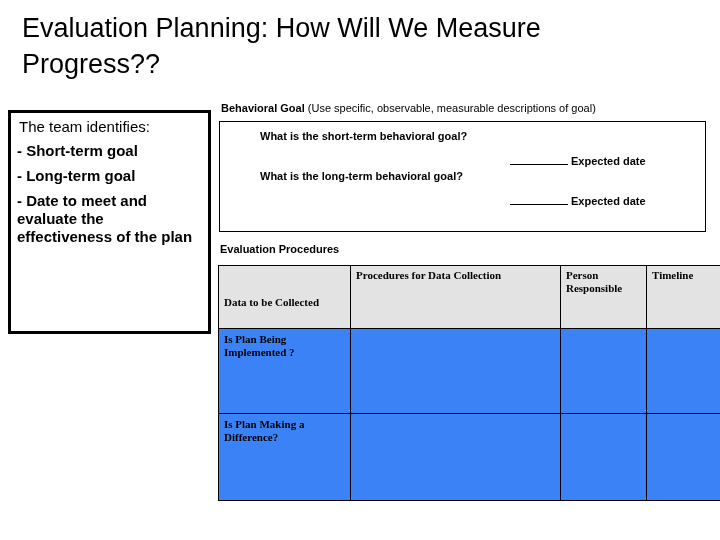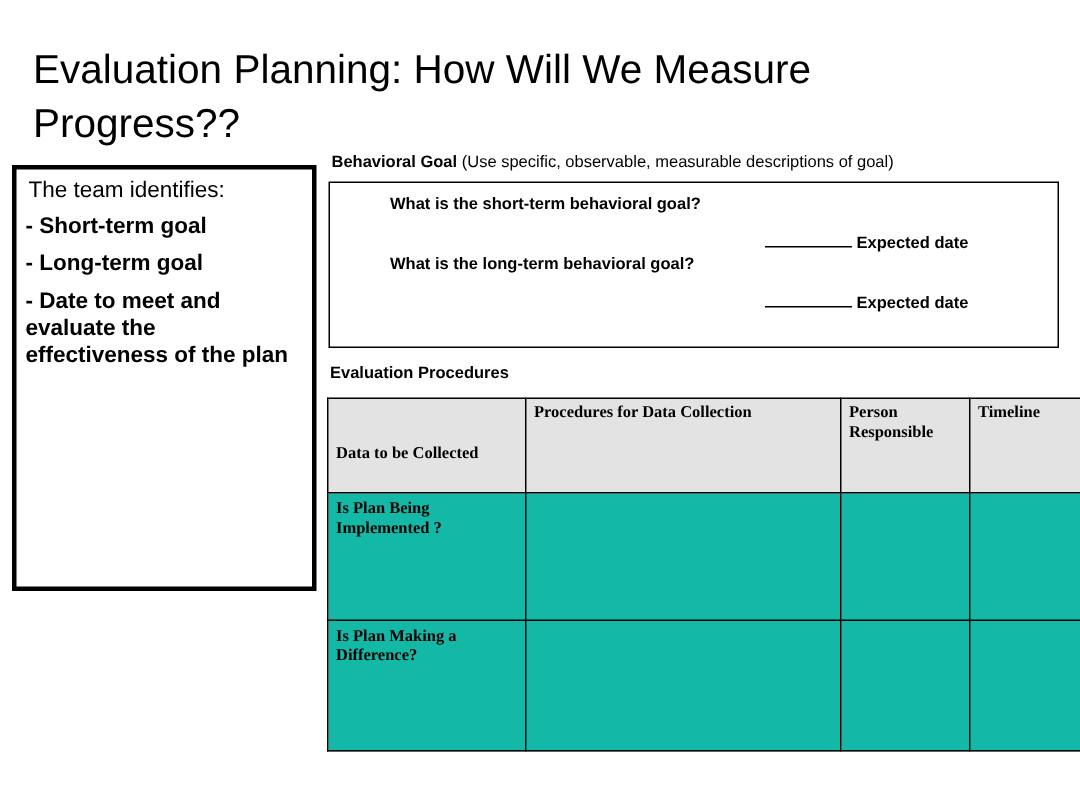--- a/index.html
+++ b/index.html
@@ -14,38 +14,38 @@
     background: #ffffff;
     overflow: hidden;
     font-family: "Liberation Sans", sans-serif;
     color: #000000;
   }
 
   
   #slide-title {
     position: absolute;
     left: 22px;
-    top: 28px;
+    top: 10px;
     width: 660px;
     font-family: "Liberation Sans", sans-serif;
     font-size: 27px;
     font-weight: normal;
     line-height: 36px;
     letter-spacing: 0px;
     color: #000000;
     white-space: pre-wrap;
   }
 
   
   #team-panel {
     position: absolute;
     left: 8px;
     top: 110px;
     width: 203px;
-    height: 284px;
+    height: 224px;
     border: 3px solid #000000;
     box-sizing: border-box;
     background: #ffffff;
     padding: 4px 6px 17px 6px;
   }
   #team-panel .lead {
     font-family: "Liberation Sans", sans-serif;
     font-size: 15px;
     font-weight: normal;
     line-height: 19px;
@@ -175,21 +175,21 @@
   }
   #proc-table thead th.top-al {
     vertical-align: top;
     padding-top: 3px;
     line-height: 13px;
   }
   #proc-table tbody td {
     vertical-align: top;
     padding-top: 4px;
     line-height: 13px;
-    background: #14b8a6;
+    background: #3b82f6;
   }
   #proc-table tbody tr.row-tall td { height: 78px; }
   #proc-table tbody tr.row-tall2 td { height: 80px; }
 
   .col-data  { width: 122px; }
   .col-proc  { width: 200px; }
   .col-person{ width: 76px; }
   .col-time  { width: 92px; }
 
   

